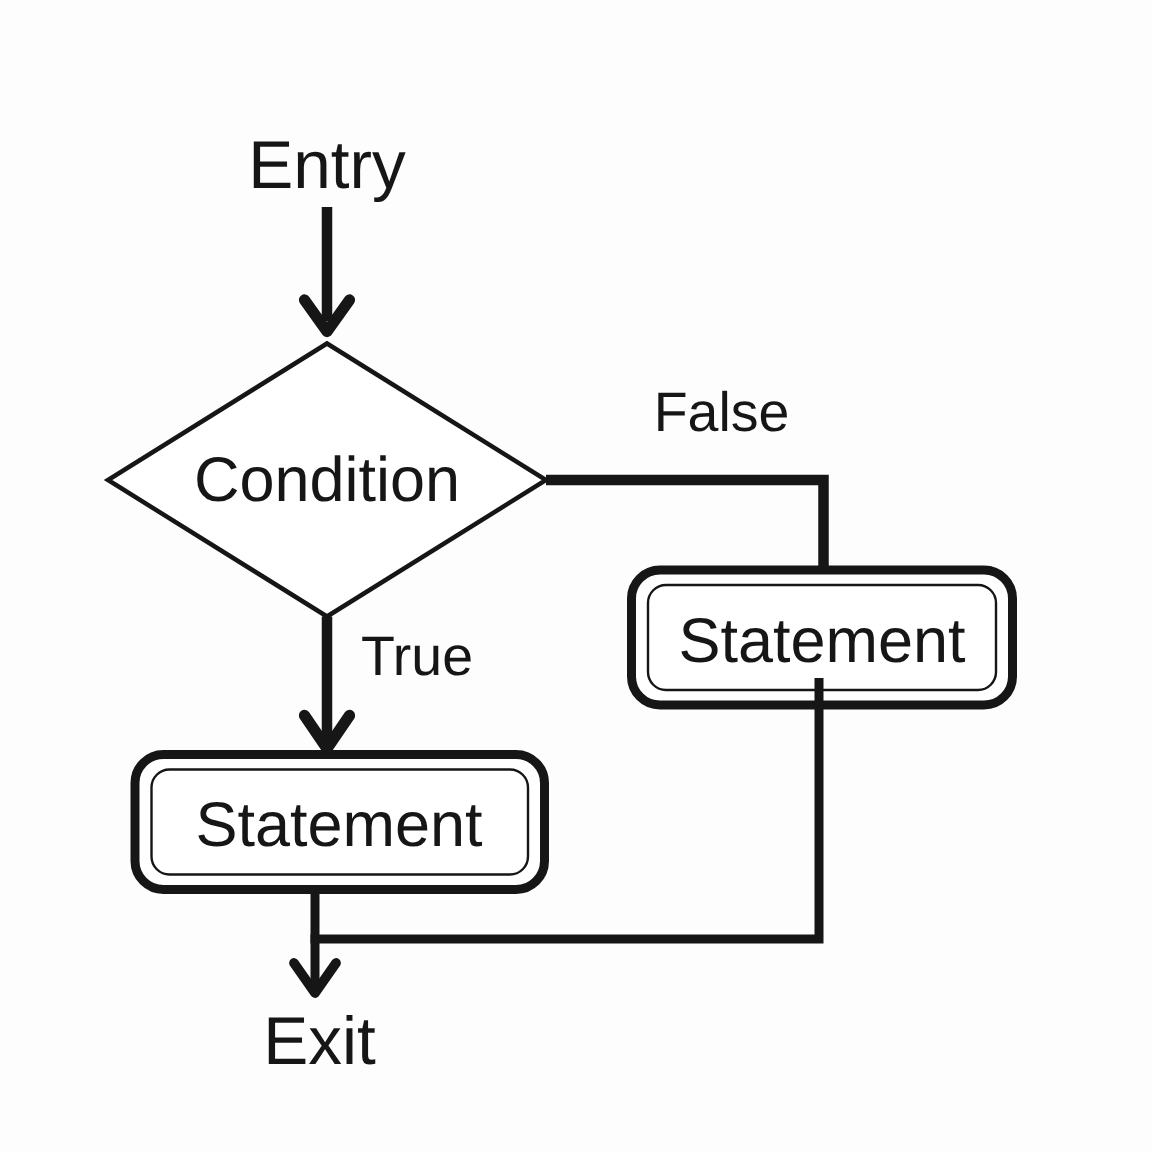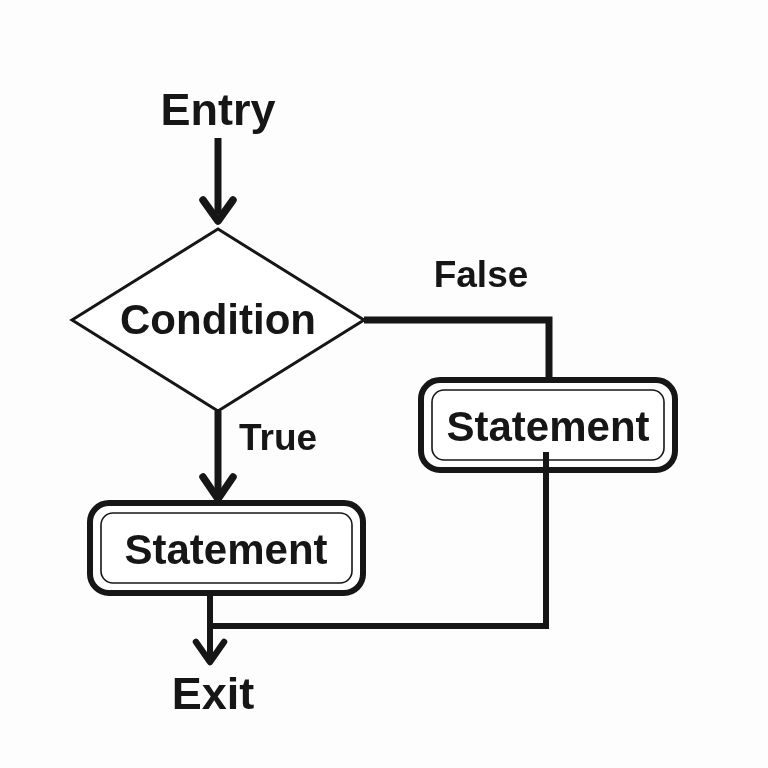--- a/index.html
+++ b/index.html
@@ -10,21 +10,20 @@
     width: 768px;
     height: 768px;
     background: #fdfdfd;
     font-family: "Liberation Sans", sans-serif;
     overflow: hidden;
   }
   .canvas {
     width: 768px;
     height: 768px;
     position: relative;
-    font-weight: bold;
   }
   svg {
     display: block;
   }
   .flow-label {
     fill: #161616;
     font-family: "Liberation Sans", sans-serif;
   }
   .title-label { font-size: 45px; }
   .node-label  { font-size: 42px; }

